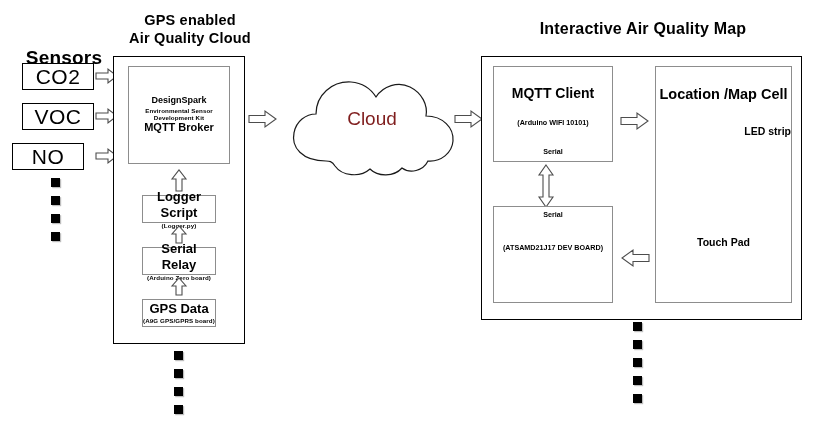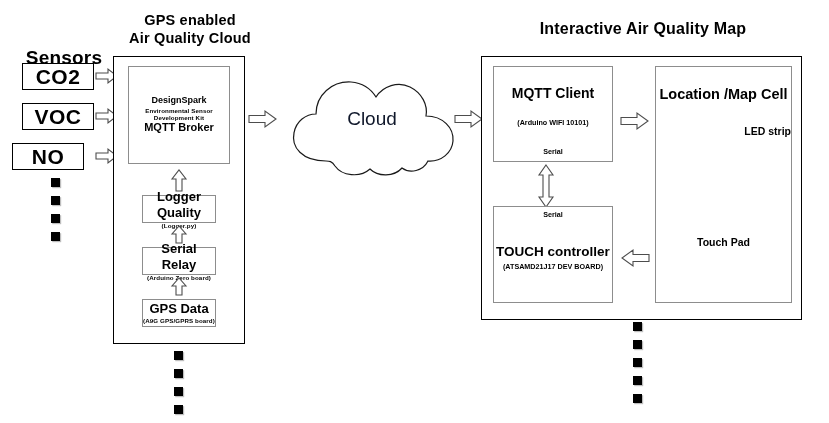--- a/index.html
+++ b/index.html
@@ -17,21 +17,21 @@
   .box{
     position:absolute;background:#fff;box-sizing:border-box;
     display:flex;flex-direction:column;align-items:center;justify-content:center;
     text-align:center;
   }
   .box.thin{border:1px solid #000;}
   .box.mid{border:1.2px solid #8d8d8d;}
   .box.outer{border:1.6px solid #000;}
   .box.plain{display:block;}
 
-  .lbl-big{font-weight:bold;font-size:21px;letter-spacing:.5px;line-height:1;}
+  .lbl-big{font-weight:normal;font-size:21px;letter-spacing:.5px;line-height:1;}
   .lbl-med{font-weight:bold;font-size:13px;line-height:1.25;}
   .lbl-sm{font-weight:bold;font-size:9px;line-height:1.2;}
   .lbl-xs{font-weight:bold;font-size:6.2px;line-height:1.2;letter-spacing:.1px;}
   .lbl-tiny{font-weight:bold;font-size:7.2px;line-height:1.2;}
 
   
   #sensors-heading{left:22px;top:46px;width:84px;font-size:19px;}
   #logger-heading{left:104px;top:12px;width:172px;font-size:14.5px;}
   #map-heading{left:500px;top:19px;width:286px;font-size:16px;}
 
@@ -42,21 +42,21 @@
   
   .arrow{position:absolute;}
   .arrow svg{display:block;overflow:visible;}
   .arrow path{fill:#ffffff;stroke:#4d4d4d;stroke-width:1.1;}
 
   
   #cloud-shape{left:282px;top:73px;width:180px;height:108px;}
   #cloud-shape path{fill:#ffffff;stroke:#1a1a1a;stroke-width:1.2;}
   #cloud-label{
     left:282px;top:108px;width:180px;text-align:center;
-    font-size:19px;font-weight:normal;color:#0f172a;
+    font-size:19px;font-weight:normal;color:#7f1d1d;
   }
 </style>
 </head>
 <body>
 
 <div class="abs ttl" id="sensors-heading">Sensors</div>
 
 <div class="box thin" id="sensor-co2" style="left:22px;top:63px;width:72px;height:27px;">
   <span class="lbl-big">CO2</span>
 </div>
@@ -101,21 +101,21 @@
   <span class="lbl-med" style="font-size:11px;">MQTT Broker</span>
 </div>
 
 <div class="arrow" style="left:171px;top:170px;">
   <svg width="16" height="22" viewBox="0 0 16 22">
       <path d="M5,21 L5,9 L1,9 L8,0 L15,9 L11,9 L11,21 Z"></path>
     </svg>
 </div>
 
 <div class="box mid" id="logger-script-box" style="left:142px;top:195px;width:74px;height:28px;">
-  <span class="lbl-med">Logger Quality</span>
+  <span class="lbl-med">Logger Script</span>
   <span class="lbl-xs">(Logger.py)</span>
 </div>
 
 <div class="arrow" style="left:171px;top:226px;">
   <svg width="16" height="18" viewBox="0 0 16 18">
       <path d="M5,17 L5,8 L1,8 L8,0 L15,8 L11,8 L11,17 Z"></path>
     </svg>
 </div>
 
 <div class="box mid" id="serial-relay-box" style="left:142px;top:247px;width:74px;height:28px;">
@@ -184,21 +184,20 @@
 
 <div class="arrow" style="left:537px;top:165px;">
   <svg width="18" height="42" viewBox="0 0 18 42">
     <path d="M9,0 L16,10 L12,10 L12,32 L16,32 L9,42 L2,32 L6,32 L6,10 L2,10 Z"></path>
   </svg>
 </div>
 
 <div class="box mid plain" id="touch-controller-box" style="left:493px;top:206px;width:120px;height:97px;">
   <div class="lbl-tiny" style="text-align:center;margin-top:4px;">Serial</div>
   <div style="text-align:center;margin-top:24px;">
-    <div class="lbl-med" style="font-size:13.5px;">TOUCH controller</div>
     <div class="lbl-tiny" style="margin-top:2px;">(ATSAMD21J17 DEV BOARD)</div>
   </div>
 </div>
 
 <div class="arrow" style="left:621px;top:112px;">
   <svg width="28" height="18" viewBox="0 0 28 18">
       <path d="M0,5.5 L16,5.5 L16,1 L27,9 L16,17 L16,12.5 L0,12.5 Z"></path>
     </svg>
 </div>
 <div class="arrow" style="left:621px;top:249px;">

